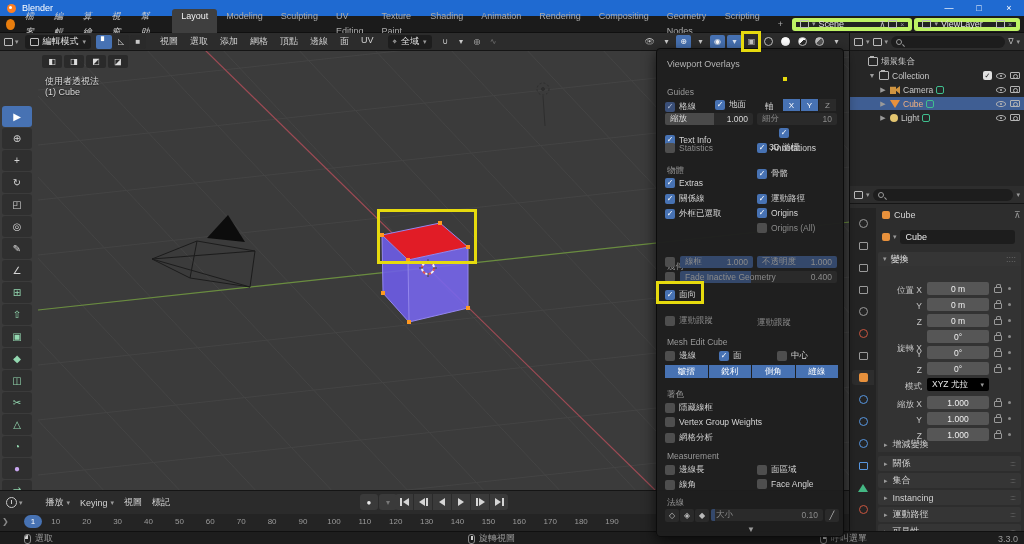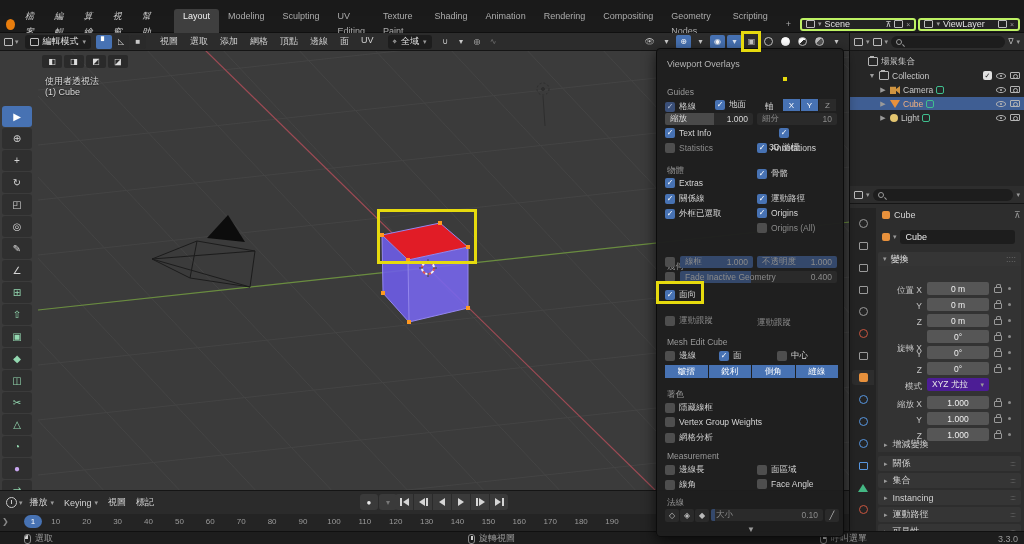--- a/index.html
+++ b/index.html
@@ -13,21 +13,21 @@
   #win-title{font-size:9px;}
   #win-controls{margin-left:auto;display:flex;}
   .winbtn{width:30px;height:16px;display:flex;align-items:center;justify-content:center;font-size:9px;color:#fff;}
   
   #menubar{left:0;top:16px;width:1024px;height:17px;background:#1b1b1b;display:flex;align-items:center;border-bottom:1px solid #101010;}
   .mb-menu{padding:0 7px;color:#d2d2d2;line-height:16px;}
   #mb-tabs{display:flex;margin-left:10px;}
   .tab{padding:0 9px;line-height:15px;color:#ababab;border-radius:3px 3px 0 0;}
   .tab.active{background:#3f3f3f;color:#f0f0f0;}
   #mb-right{margin-left:auto;display:flex;align-items:center;gap:2px;padding-right:4px;}
-  .sel-box{display:flex;align-items:center;background:#232323;border:2px solid #bef264;border-radius:3px;height:13px;padding:0 4px;gap:3px;}
+  .sel-box{display:flex;align-items:center;background:#232323;border:4px solid #bef264;border-radius:3px;height:13px;padding:0 4px;gap:3px;}
   .mini-ic{width:9px;height:8px;border:1px solid #bdbdbd;border-radius:1px;position:relative;}
   .chev{font-size:7px;color:#9a9a9a;}
   .tool-glyph{color:#cfcfcf;font-size:8px;}
   
   #toolheader{left:0;top:33px;width:850px;height:18px;background:#2c2c2c;display:flex;align-items:center;border-bottom:1px solid #151515;}
   #editor-sel{display:flex;align-items:center;gap:2px;padding:0 4px;}
   #mode-field{display:flex;align-items:center;background:#1d1d1d;border-radius:3px;height:14px;padding:0 5px;gap:4px;margin-left:2px;}
   #selmode-group{display:flex;gap:1px;margin-left:5px;}
   .selmode{width:16px;height:14px;background:#2a2a2a;border-radius:2px;display:flex;align-items:center;justify-content:center;color:#c9c9c9;font-size:8px;}
   .selmode.active{background:#4772b3;color:#fff;}
@@ -111,21 +111,21 @@
   #properties{left:850px;top:186px;width:174px;height:345px;background:#2d2d2d;}
   #prop-tabs{position:absolute;left:0;top:22px;width:26px;bottom:0;background:#242424;display:flex;flex-direction:column;align-items:center;padding-top:8px;gap:7px;}
   .ptab{width:22px;height:15px;display:flex;align-items:center;justify-content:center;border-radius:3px 0 0 3px;}
   .ptab.active{background:#2d2d2d;}
   .pt-square{width:9px;height:9px;border-radius:2px;}
   .pt-circle{width:9px;height:9px;border-radius:50%;border:1.5px solid;}
   .pt-outline{width:9px;height:8px;border:1.5px solid;border-radius:1px;}
   .pt-triangle{width:0;height:0;border-left:5px solid transparent;border-right:5px solid transparent;}
   .pr-lab{position:absolute;color:#c6c6c6;font-size:8.5px;text-align:right;}
   .pr-field{position:absolute;height:13px;background:#565656;border-radius:2px;color:#f0f0f0;display:flex;align-items:center;justify-content:center;font-size:8.5px;}
-  .pr-dd{position:absolute;height:13px;background:#4c1d95;border-radius:2px;color:#e8e8e8;display:flex;align-items:center;padding:0 5px;font-size:8.5px;gap:6px;}
+  .pr-dd{position:absolute;height:13px;background:#000000;border-radius:2px;color:#e8e8e8;display:flex;align-items:center;padding:0 5px;font-size:8.5px;gap:6px;}
   .lock{position:absolute;width:8px;height:6px;border:1px solid #999;border-radius:1px;}
   .lock::before{content:'';position:absolute;left:1px;top:-4px;width:3px;height:3px;border:1px solid #999;border-bottom:none;border-radius:2px 2px 0 0;}
   .adot{position:absolute;width:3px;height:3px;border-radius:50%;background:#8a8a8a;}
   .section{position:absolute;left:28px;right:3px;height:15px;background:#353535;border-radius:2px;display:flex;align-items:center;gap:5px;padding:0 6px;color:#d2d2d2;}
   .section .dots{margin-left:auto;color:#6a6a6a;letter-spacing:-1px;font-size:8px;}
   
   #timeline{left:0;top:490px;width:850px;height:41px;background:#2b2b2b;border-top:1px solid #151515;}
   #tl-header{position:absolute;left:0;top:0;right:0;height:23px;display:flex;align-items:center;gap:2px;padding:0 6px;}
   .clockic{width:11px;height:11px;border-radius:50%;border:1px solid #c9c9c9;position:relative;}
   .clockic::after{content:'';position:absolute;left:4px;top:2px;width:1px;height:4px;background:#c9c9c9;}
@@ -151,20 +151,29 @@
   .mouseic.left::after{left:0;top:0;width:3px;height:4px;border-radius:3px 0 0 0;}
   .mouseic.mid::after{left:2px;top:1px;width:2px;height:4px;}
   .mouseic.right::after{right:0;top:0;width:3px;height:4px;border-radius:0 3px 0 0;}
   #version{position:absolute;right:6px;top:0;height:13px;display:flex;align-items:center;color:#9a9a9a;}
 </style>
 </head>
 <body>
 
 <div id="app">
 
+  <div id="titlebar" class="ab">
+    <div id="app-logo"></div>
+    <div id="win-title">Blender</div>
+    <div id="win-controls">
+      <div class="winbtn">—</div>
+      <div class="winbtn">□</div>
+      <div class="winbtn">×</div>
+    </div>
+  </div>
 
   <div id="menubar" class="ab">
     <div style="width:10px;height:11px;margin:0 3px 0 6px;border-radius:50%;background:#e87d0d;"></div>
     <div id="mb-menus" style="display:flex;font-style:italic;">
         <div class="mb-menu">檔案</div>
         <div class="mb-menu">編輯</div>
         <div class="mb-menu">算繪</div>
         <div class="mb-menu">視窗</div>
         <div class="mb-menu">幫助</div>
       </div>
@@ -391,21 +400,21 @@
       </div>
     <div class="slider" style="left:8px;top:64px;width:88px;">
         <span class="fill" style="width:56%;"></span>
         <span class="s-lab">縮放</span>
         <span class="s-val">1.000</span>
       </div>
     <div class="slider" style="left:100px;top:64px;width:80px;">
         <span class="s-lab grey">細分</span>
         <span class="s-val grey">10</span>
       </div>
-    <div class="cbrow" style="left:8px;top:79px;">
+    <div class="cbrow" style="left:8px;top:86px;">
         <span class="cb on"></span>
         <span class="ov-lab">Text Info</span>
       </div>
     <div class="cbrow" style="left:112px;top:79px;flex-direction:column;">
         <span class="cb on"></span>
         <span class="ov-lab">3D 游標</span>
       </div>
     <div class="cbrow" style="left:8px;top:94px;">
         <span class="cb"></span>
         <span class="ov-lab dim">Statistics</span>
@@ -753,21 +762,21 @@
           <span>可見性</span>
           <span class="dots">::::</span>
         </div>
       </div>
   </div>
 
   <div id="timeline" class="ab">
     <div id="tl-header">
       <span class="clockic"></span>
       <span class="chev">▾</span>
-      <div id="tl-menus" style="display:flex;">
+      <div id="tl-menus" style="display:flex;margin-left:16px;">
           <div class="tl-menu">
             <span>播放</span>
             <span class="chev">▾</span>
           </div>
           <div class="tl-menu">
             <span>Keying</span>
             <span class="chev">▾</span>
           </div>
           <div class="tl-menu">
             <span>視圖</span>

